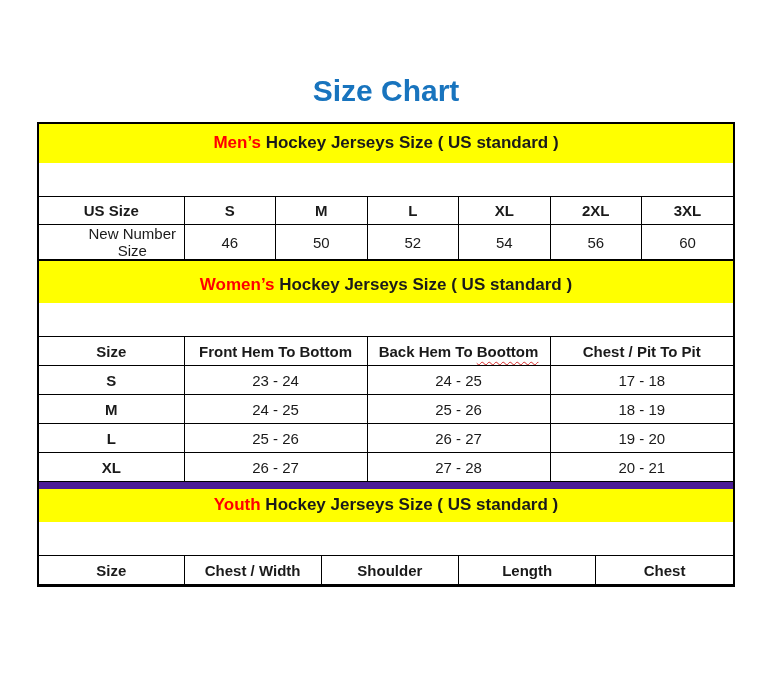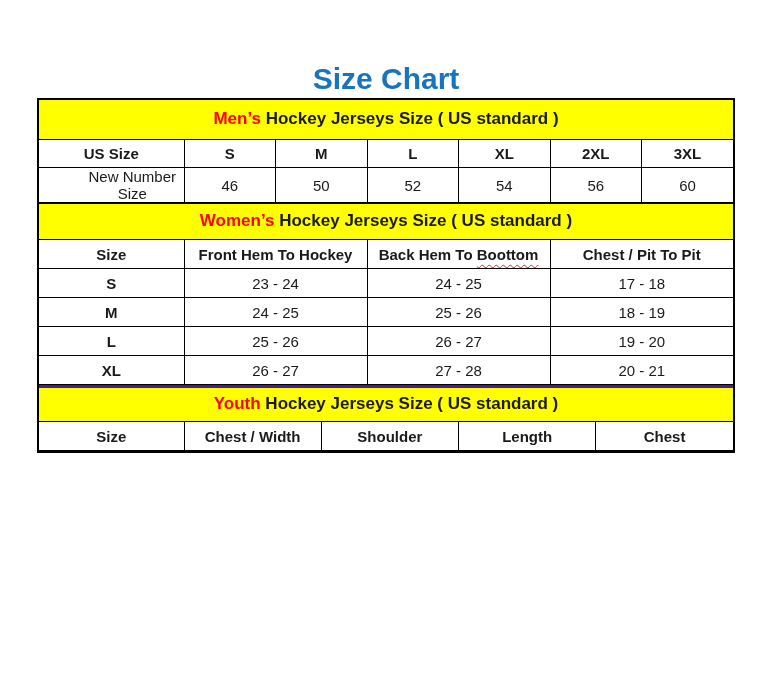--- a/index.html
+++ b/index.html
@@ -6,21 +6,21 @@
     margin: 0;
     padding: 0;
     background: #ffffff;
     width: 776px;
     height: 692px;
     overflow: hidden;
     font-family: "Liberation Sans", sans-serif;
     color: #1a1a1a;
   }
   .page-title {
-    margin: 0;
+    margin: 12px;
     padding-top: 62px;
     padding-bottom: 2px;
     width: 698px;
     margin-left: 37px;
     text-align: center;
     color: #1874be;
     font-size: 30px;
     font-weight: bold;
     letter-spacing: 0px;
   }
@@ -32,27 +32,28 @@
     background: #ffffff;
   }
   .band {
     background: #ffff00;
     text-align: center;
     font-weight: bold;
     font-size: 17px;
     color: #1a1a1a;
   }
   .band-mens  { padding: 9px 0 10px; }
-  .band-womens{ padding: 7px 0 8px; border-top: 1px solid #000; }
-  .band-youth { padding: 6px 4px 7px; border-top: 3px solid #4c1d95; }
+  .band-womens{ padding: 14px 0 8px; border-top: 1px solid #000; }
+  .band-youth { padding: 6px 4px 7px; border-top: 7px solid #4c1d95; }
   .band .hl { color: #ff0000; text-align: center; }
   table {
     border-collapse: collapse;
     width: 100%;
     table-layout: fixed;
+    margin-top: 33px;
   }
   th, td {
     border: 1px solid #000000;
     text-align: center;
     vertical-align: middle;
     font-size: 15px;
     padding: 0 2px;
     overflow: hidden;
   }
   
@@ -122,21 +123,21 @@
   <table class="t-womens">
     <colgroup>
         <col class="col-label">
         <col>
         <col>
         <col>
       </colgroup>
     <thead>
       <tr>
         <th>Size</th>
-        <th>Front Hem To Hockey</th>
+        <th>Front Hem To Bottom</th>
         <th><span>Back Hem To</span>
           <span class="wavy">Boottom</span></th>
         <th>Chest / Pit To Pit</th>
       </tr>
     </thead>
     <tbody>
       <tr>
         <td class="row-label-bold">S</td>
         <td>23 - 24</td>
         <td>24 - 25</td>

